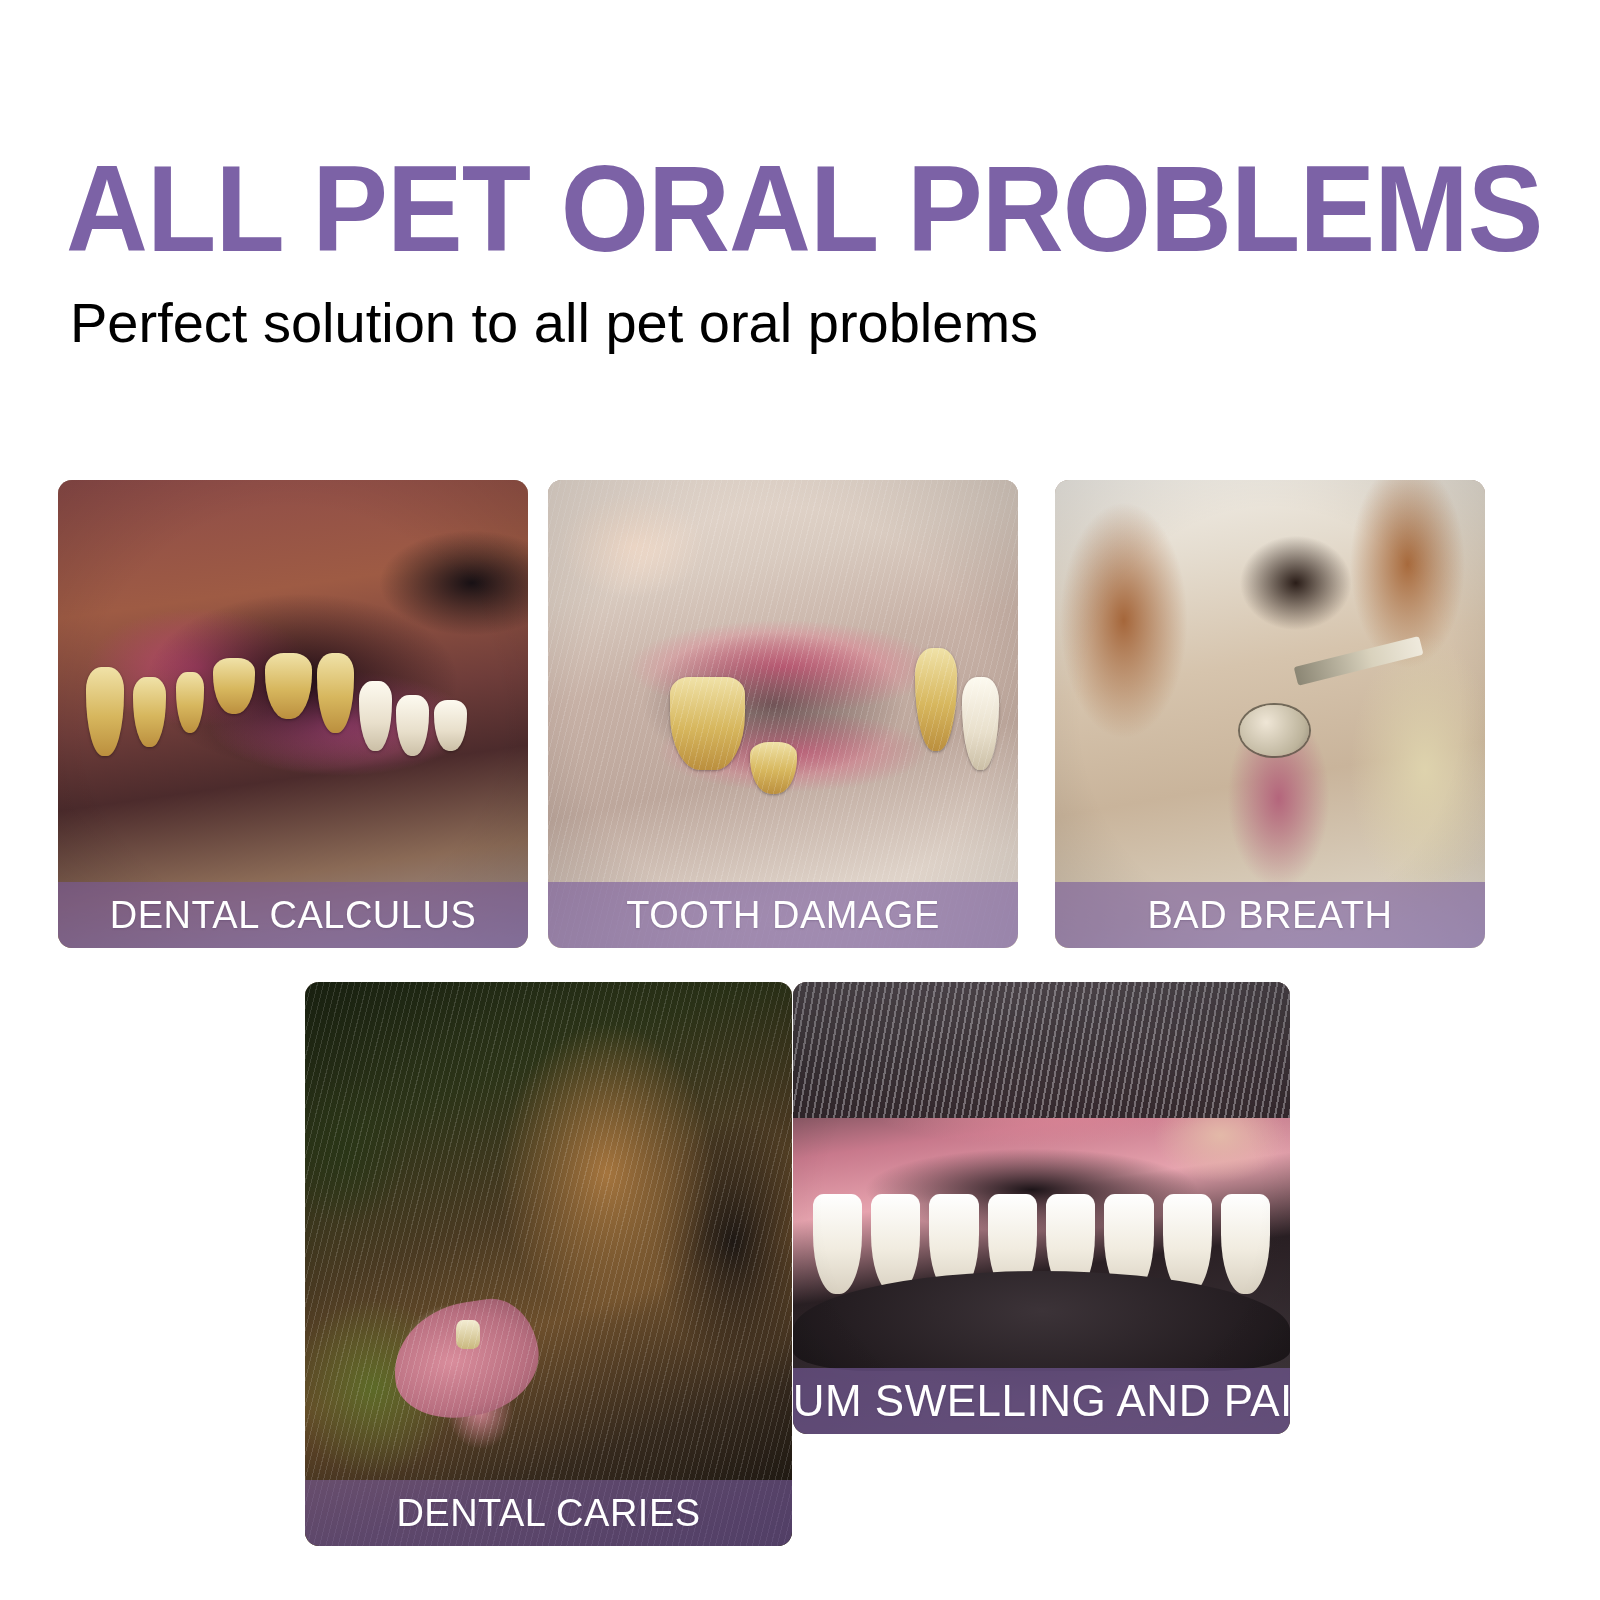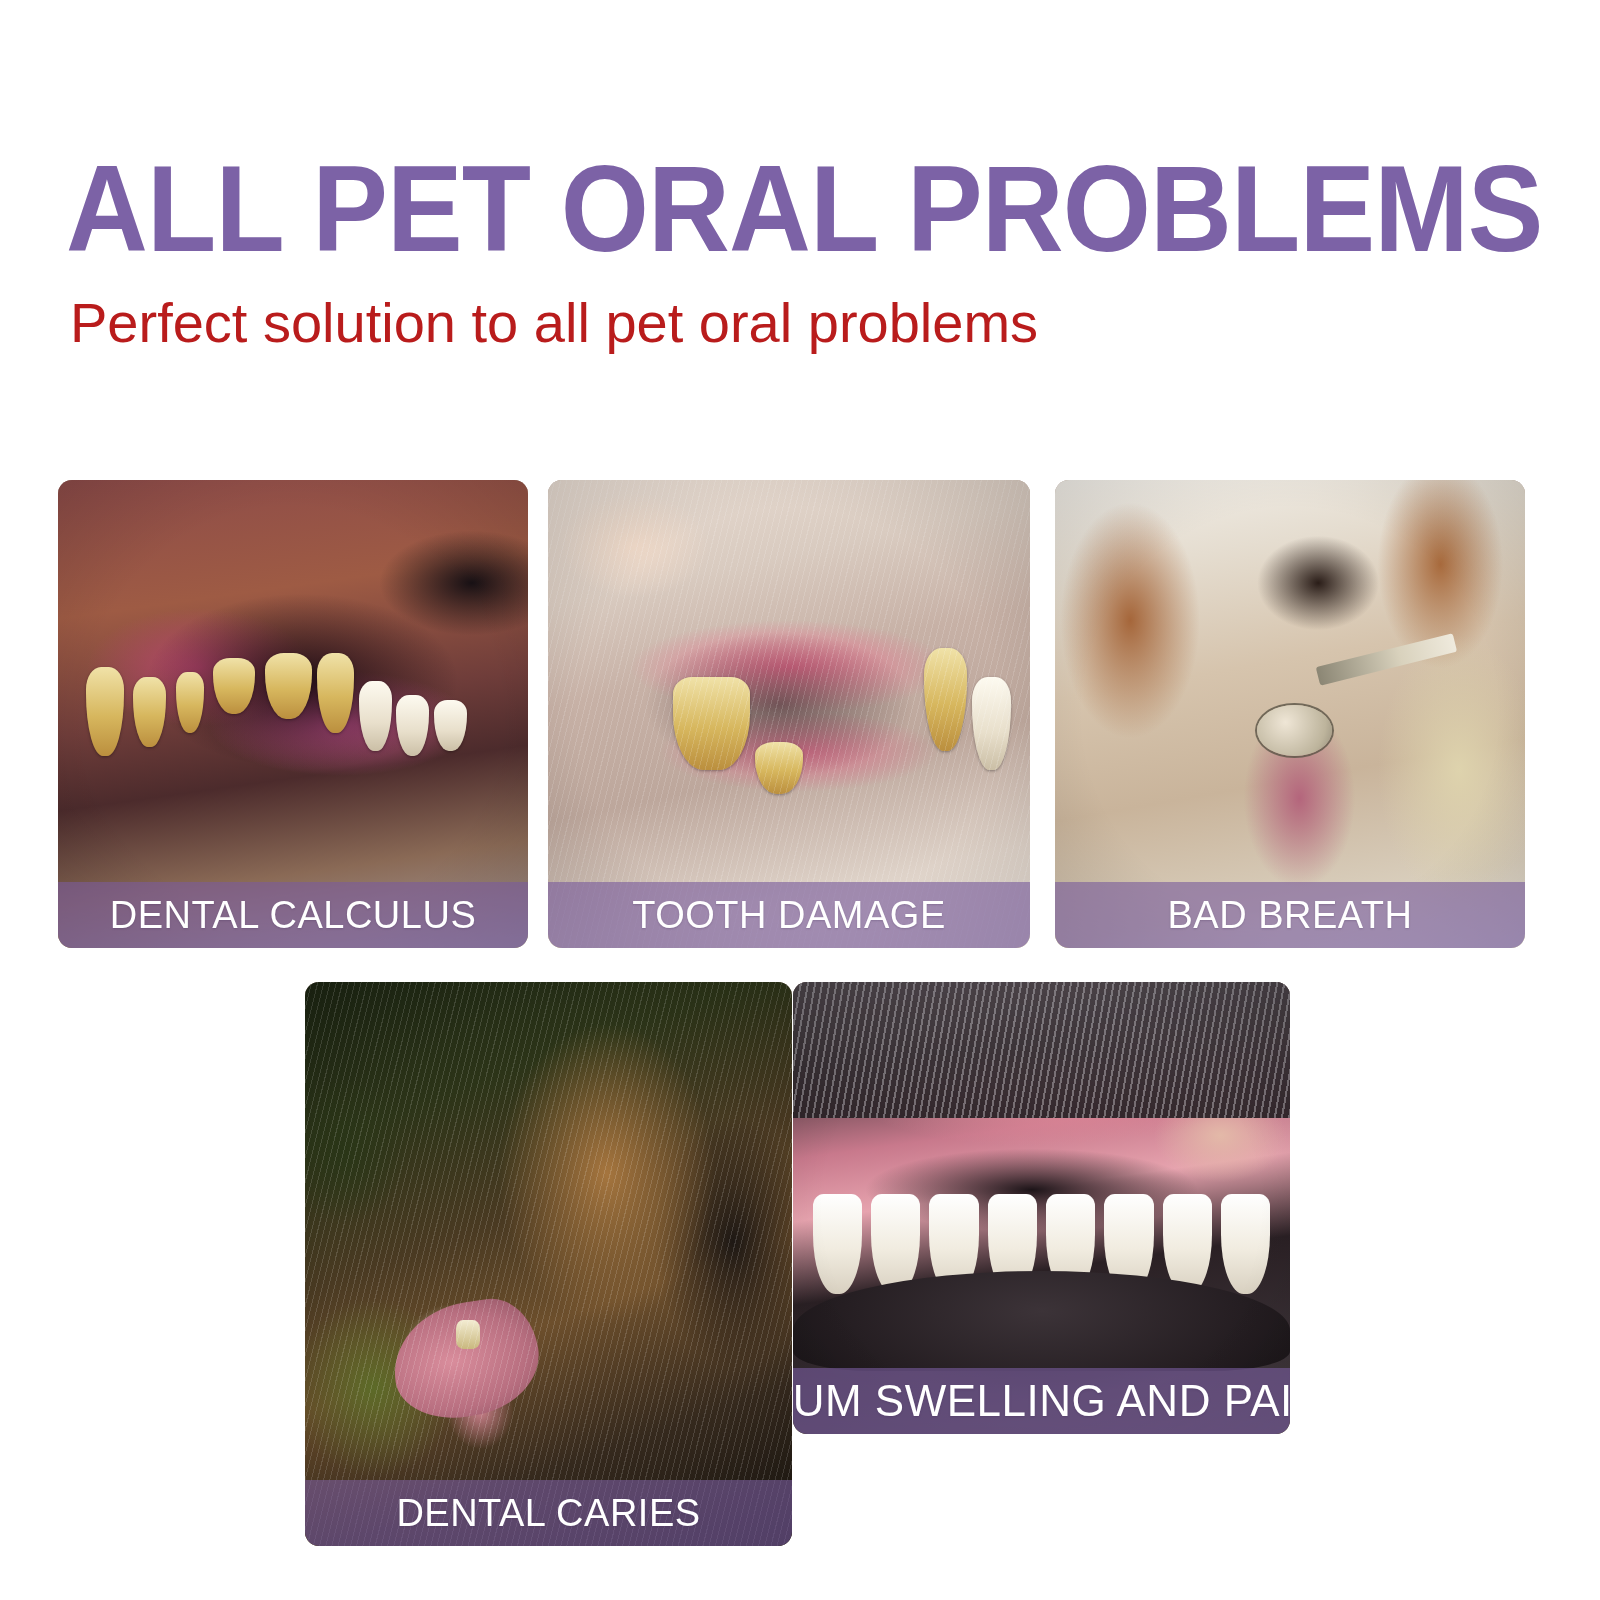--- a/index.html
+++ b/index.html
@@ -36,21 +36,21 @@
     white-space: nowrap;
   }
   .sub-title {
     position: absolute;
     left: 70px;
     top: 292px;
     font-family: "Liberation Sans", sans-serif;
     font-weight: 400;
     font-size: 56px;
     line-height: 62px;
-    color: #b91c1c;
+    color: #000000;
     white-space: nowrap;
   }
 
   
   .card {
     position: absolute;
     border-radius: 14px;
     overflow: hidden;
     background: #d8d2dd;
   }
@@ -75,22 +75,22 @@
     font-weight: 400;
     font-size: 38px;
     line-height: 46px;
     letter-spacing: 0.5px;
     white-space: nowrap;
     text-shadow: 0 1px 2px rgba(60,40,80,0.25);
   }
 
   
   #card-0 { left: 58px;  top: 480px; width: 470px; height: 468px; }
-  #card-1 { left: 548px; top: 480px; width: 470px; height: 468px; padding-left: 12px; }
-  #card-2 { left: 1055px;top: 480px; width: 470px; height: 468px; }
+  #card-1 { left: 548px; top: 480px; width: 470px; height: 468px; }
+  #card-2 { left: 1055px;top: 480px; width: 430px; height: 468px; }
   #card-3 { left: 305px; top: 982px; width: 487px; height: 564px; }
   #card-4 { left: 793px; top: 982px; width: 497px; height: 452px; }
 
   
   #card-4 .label-text { font-size: 44px; }
 
   
   
   .photo-calculus {
     background:

